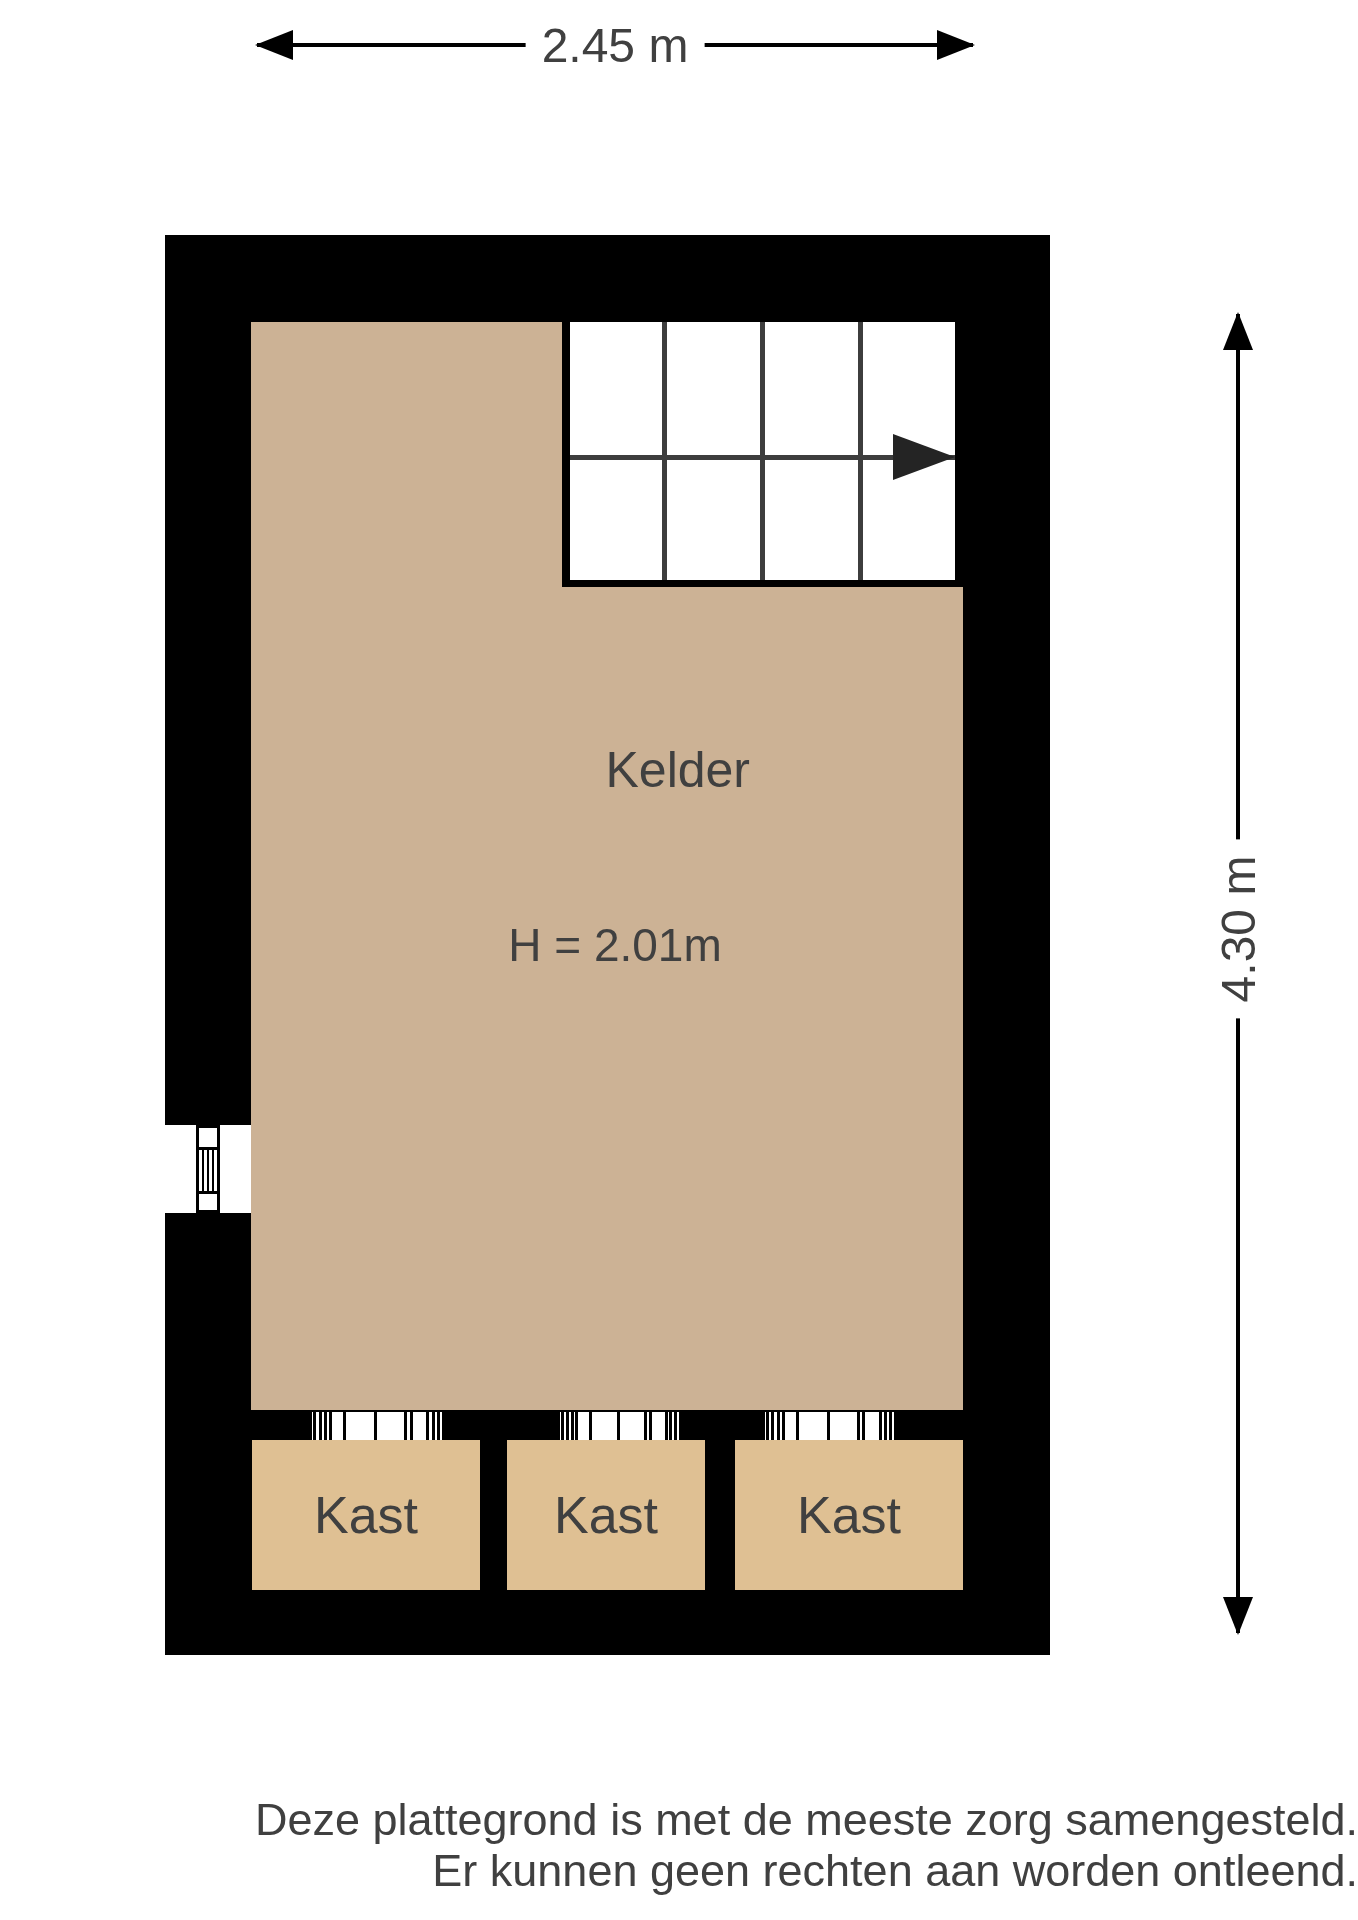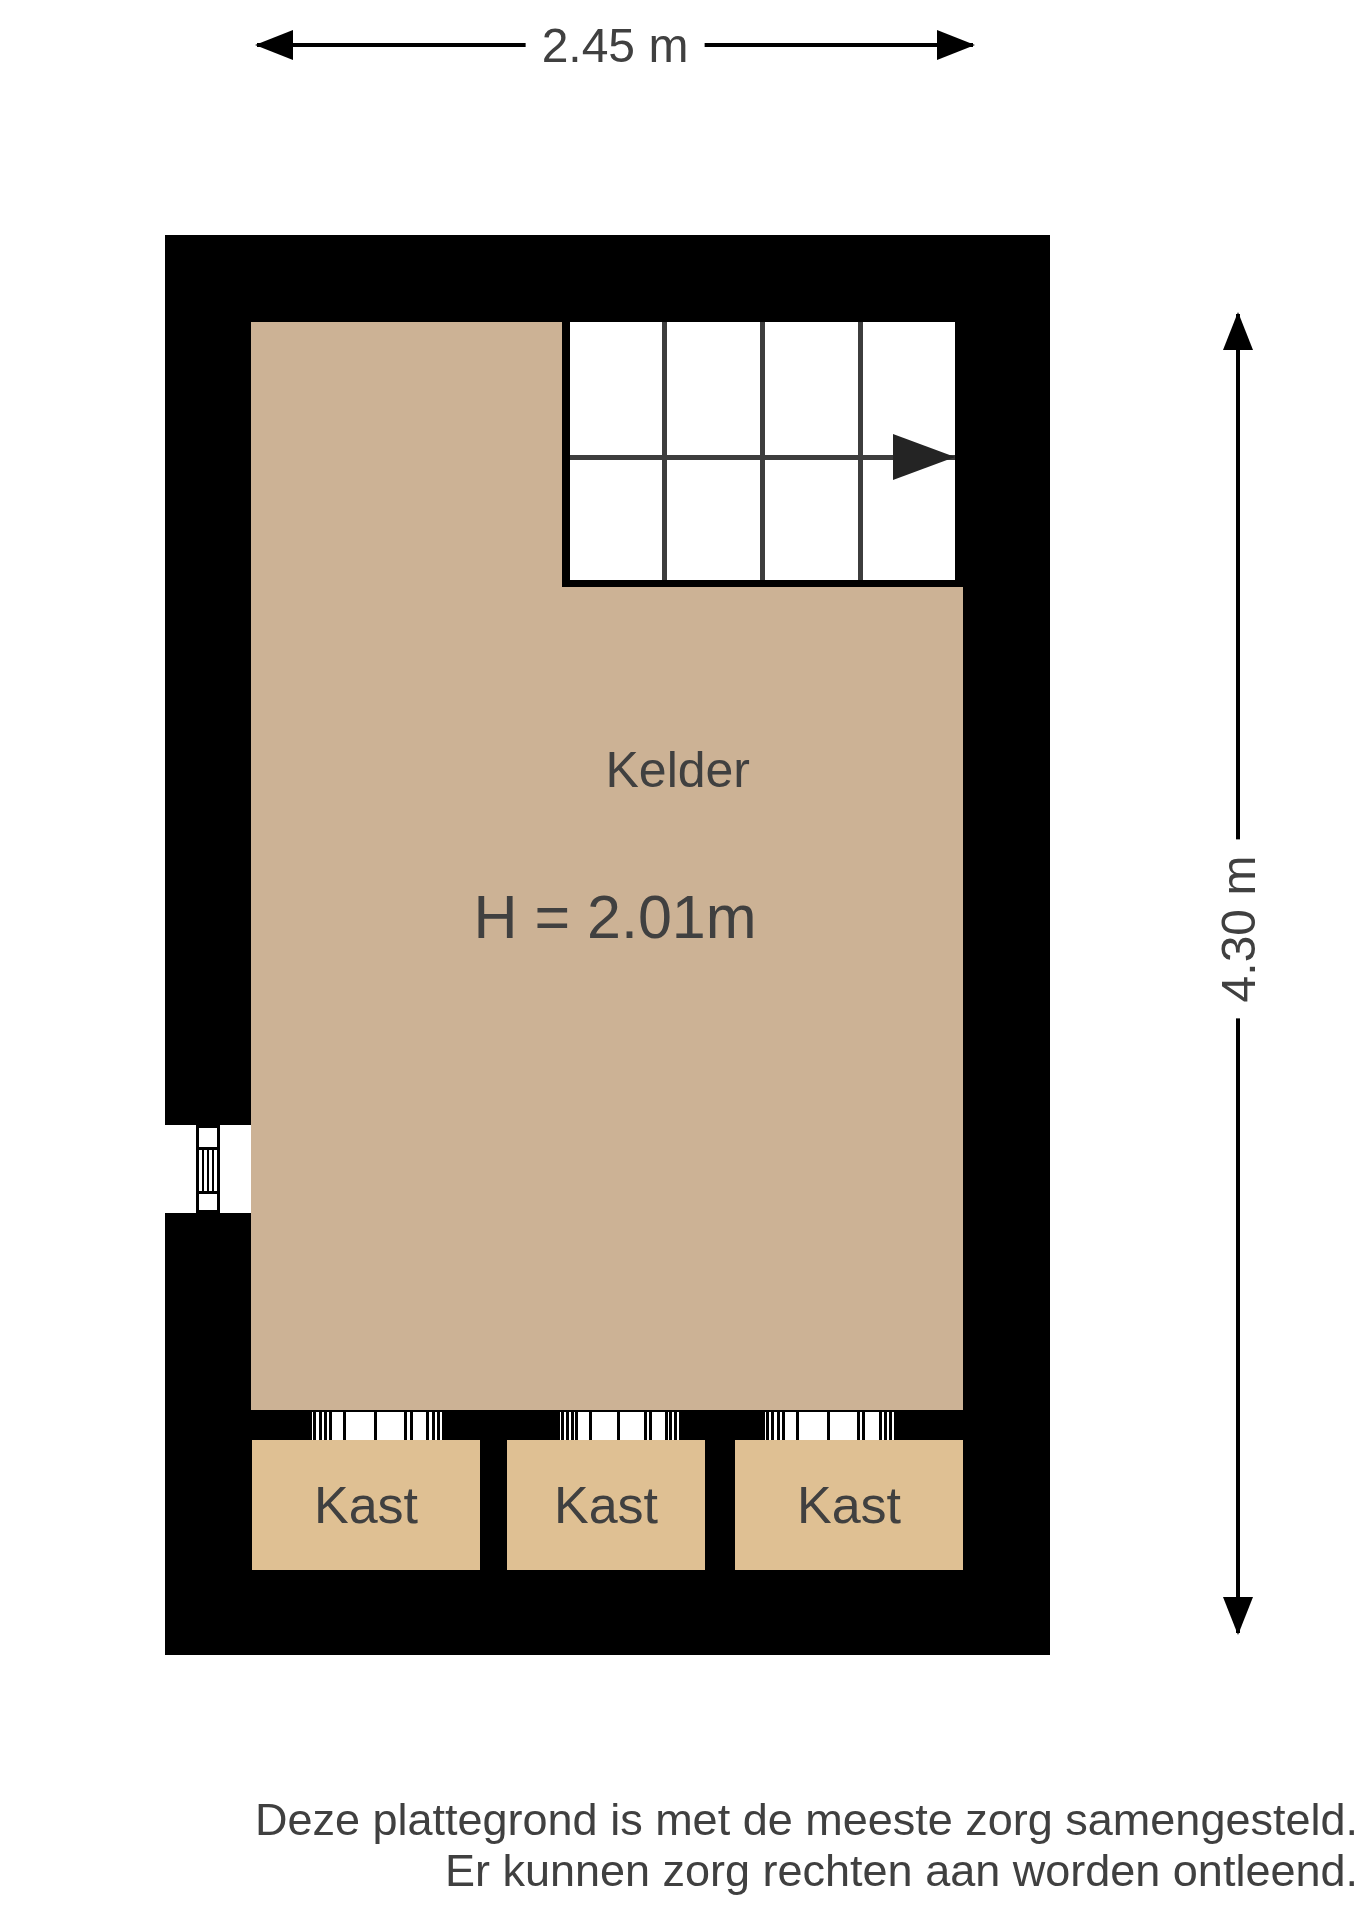--- a/index.html
+++ b/index.html
@@ -47,26 +47,26 @@
   .vent{position:absolute;top:1177px;height:28px;background-color:#fff;
     background-image:
       linear-gradient(#000,#000),linear-gradient(#000,#000),linear-gradient(#000,#000),
       linear-gradient(#000,#000),linear-gradient(#000,#000),linear-gradient(#000,#000),
       linear-gradient(#000,#000),linear-gradient(#000,#000),linear-gradient(#000,#000),
       linear-gradient(#000,#000),linear-gradient(#000,#000),linear-gradient(#000,#000);
     background-repeat:no-repeat;background-size:3px 100%;
     background-position:1% 0,5% 0,9% 0,13% 0,24% 0,48% 0,71% 0,75% 0,88% 0,92% 0,96% 0,100% 0;}
   .v1{left:147px;width:133px}.v2{left:395px;width:122px}.v3{left:600px;width:132px}
   
-  .kast{position:absolute;top:1205px;height:130px;background:var(--closet,#dfc093);
+  .kast{position:absolute;top:1205px;height:150px;background:var(--closet,#dfc093);
     display:flex;align-items:center;justify-content:center;font-size:52px;}
   .k1{left:87px;width:228px}.k2{left:342px;width:198px}.k3{left:570px;width:228px}
   
   .kelder-label{position:absolute;left:450px;top:741px;width:300px;text-align:right;font-size:50px;}
-  .height-note{position:absolute;left:465px;top:882px;width:300px;text-align:center;font-size:61px;}
+  .height-note{position:absolute;left:465px;top:918px;width:300px;text-align:center;font-size:46px;}
   .footer{position:absolute;left:0;width:100%;top:1794px;text-align:right;font-size:45px;line-height:51px;}
 </style>
 </head>
 <body>
 
 <div class="canvas">
 
   <div class="dimh">
     <div class="dline"></div>
     <div class="ah-left"></div>
@@ -115,16 +115,16 @@
     <div class="kast k3">
       <span>Kast</span>
     </div>
   </div>
 
   <div class="kelder-label">Kelder</div>
   <div class="height-note">H = 2.01m</div>
 
   <div class="footer">
     <div>Deze plattegrond is met de meeste zorg samengesteld.</div>
-    <div>Er kunnen zorg rechten aan worden ontleend.</div>
+    <div>Er kunnen geen rechten aan worden ontleend.</div>
   </div>
 
 </div>
 
 </body></html>

